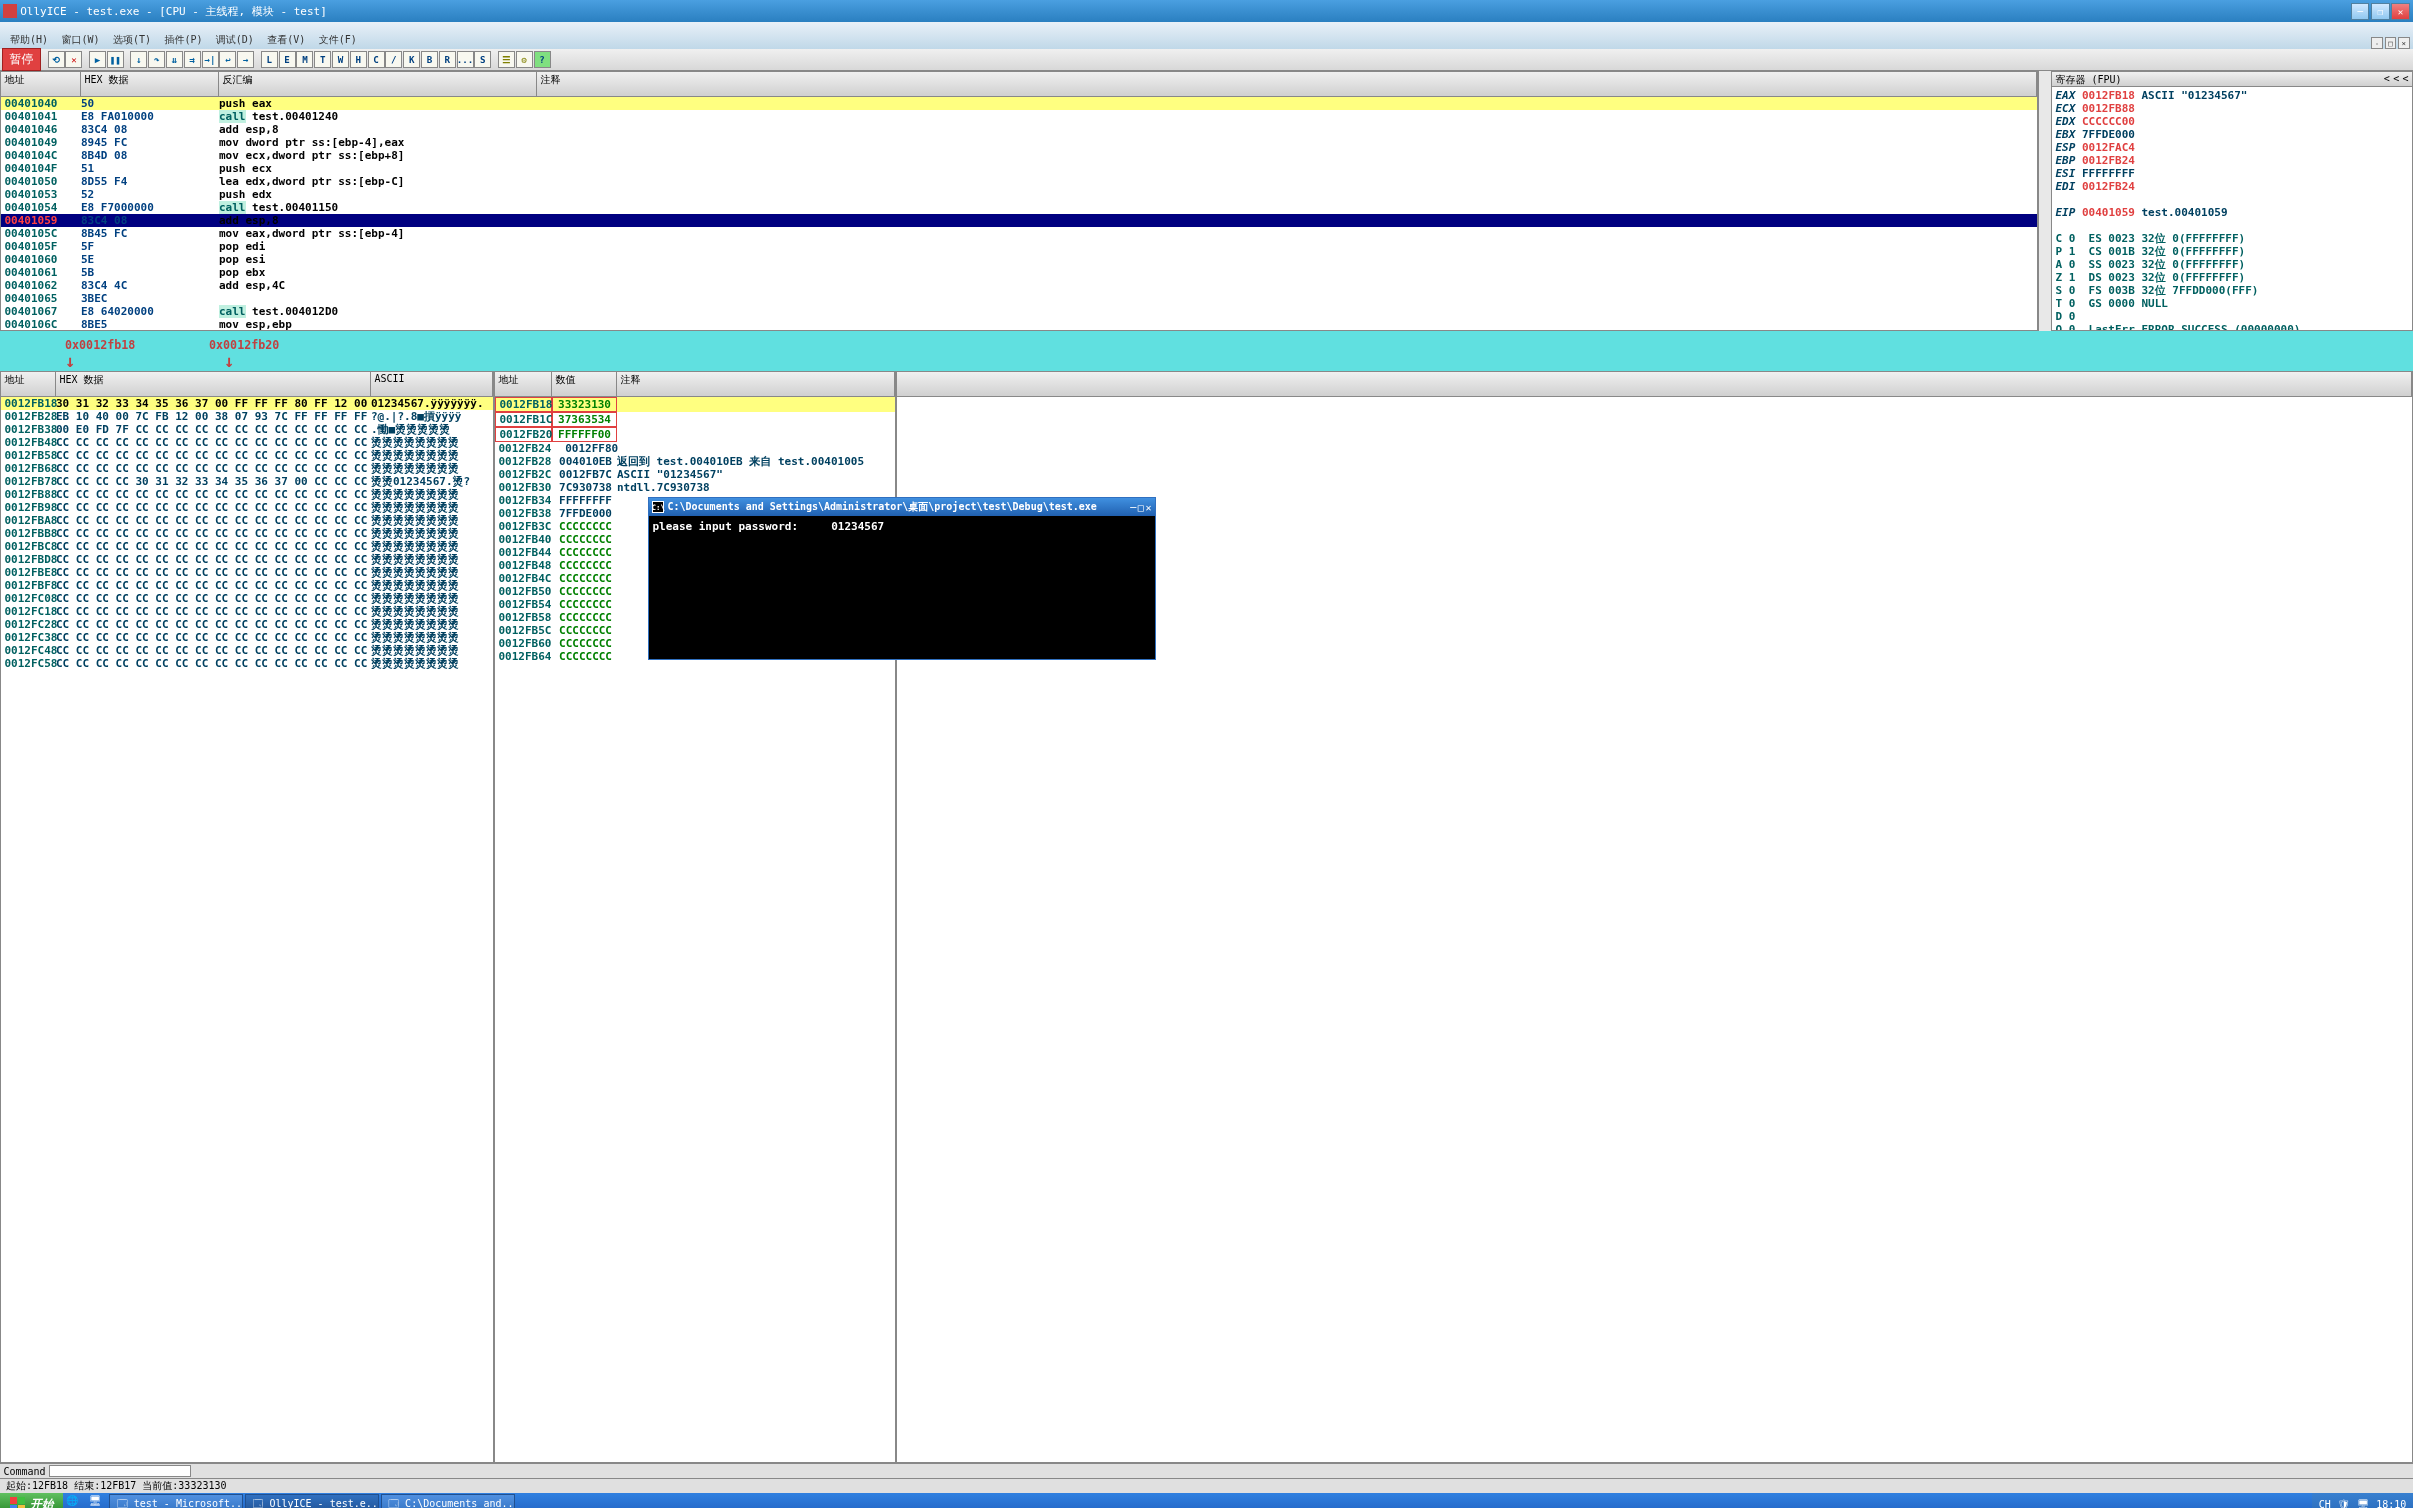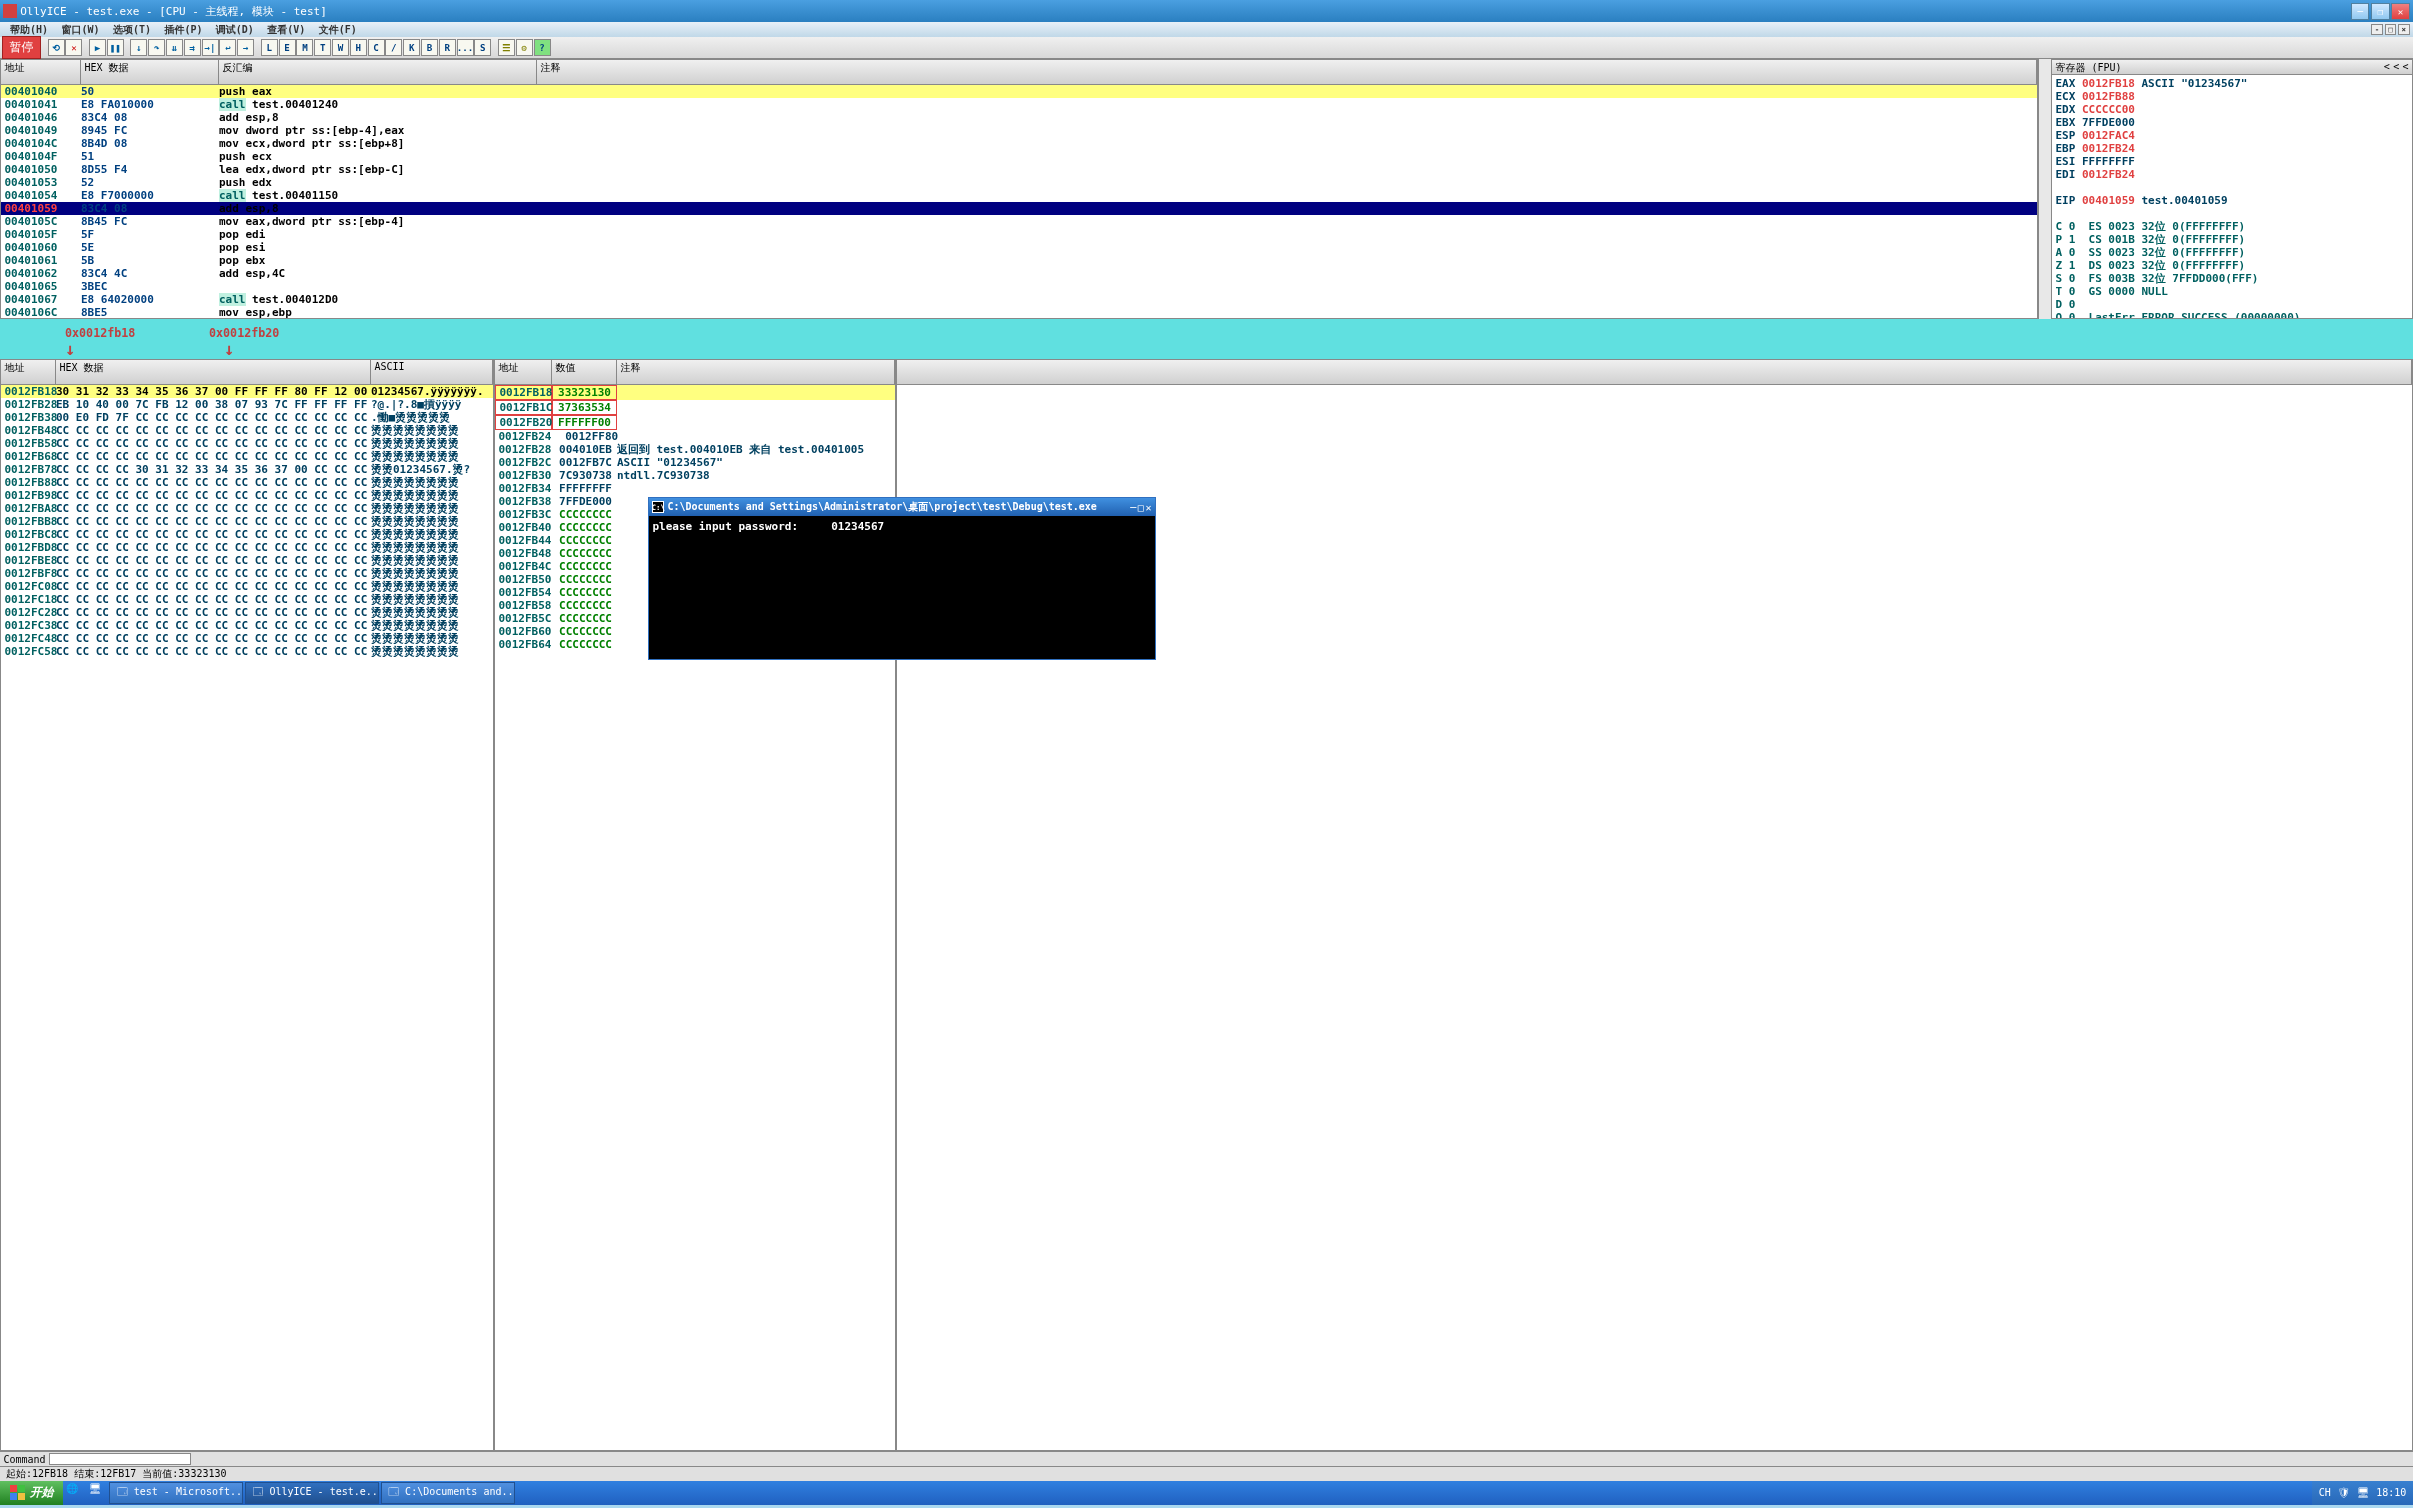--- a/index.html
+++ b/index.html
@@ -3,21 +3,21 @@
 <meta charset="utf-8">
 <style>
 * { margin: 0; padding: 0; box-sizing: border-box; font-family: "Microsoft YaHei", "宋体", monospace; }
 body { background: #aad8f0; overflow: hidden; font-size: 10px; }
 .titlebar { background: linear-gradient(to bottom, #4a9fe0, #2a7fc0); height: 22px; display: flex; align-items: center; padding: 0 3.4px; color: white; font-size: 11px; }
 .titlebar-icon { width: 13.4px; height: 13.4px; background: #d04040; margin-right: 3.4px; }
 .titlebar-text { flex: 1; }
 .win-btns { display: flex; gap: 1.7px; }
 .win-btn { width: 18.4px; height: 17px; background: linear-gradient(#d0e8ff,#90c8f0); border: 0.8px solid #5080a0; display: flex; align-items: center; justify-content: center; font-size: 9.2px; }
 .win-btn.close { background: linear-gradient(#f08080,#e04040); color: white; }
-.menubar { background: linear-gradient(to bottom, #e8f0f8, #c0d8e8); height: 15px; display: flex; align-items: center; padding: 0 3.4px; font-size: 10px; color: #333; font-weight: bold; }
+.menubar { background: linear-gradient(to bottom, #e8f0f8, #c0d8e8); height: 27px; display: flex; align-items: flex-end; padding: 0 3.4px; font-size: 10px; color: #333; }
 .menu-item { padding: 1.7px 6.7px; cursor: pointer; }
 .menu-right { margin-left: auto; display: flex; gap: 1.7px; }
 .menu-smallbtn { width: 11.7px; height: 11.7px; border: 0.8px solid #888; background: #eee; font-size: 7.5px; display: flex; align-items: center; justify-content: center; }
 .toolbar { background: linear-gradient(to bottom, #f0f0f0, #d8d8d8); height: 22px; display: flex; align-items: center; padding: 1.7px; gap: 0.8px; border-bottom: 0.8px solid #888; }
 .pause-btn { background: #e04040; color: white; padding: 1.7px 6.7px; font-size: 12px; border: 0.8px solid #a02020; }
 .tool-sep { width: 5px; }
 .tool-btn { width: 17px; height: 17px; border: 0.8px solid #888; background: #f8f8f0; display: flex; align-items: center; justify-content: center; font-size: 9.2px; font-weight: bold; color: #004080; cursor: pointer; }
 .tool-btn.green { background: #80e080; }
 .tool-btn.arrow { color: #0060a0; }
 .main { display: flex; flex-direction: column; height: calc(100vh - 22px - 18.4px - 22px - 15px - 15px - 23.5px); }
@@ -31,21 +31,21 @@
 .cpu-row.sel { background: #000080; }
 .cpu-row.sel .addr { color: #ff4040; }
 .cpu-row .addr { width: 80px; color: #006060; padding-left: 3.4px; font-weight: bold; }
 .cpu-row .hex { width: 138px; color: #004080; font-weight: bold; }
 .cpu-row .dis { flex: 1; color: #000; font-weight: bold; }
 .cpu-row .dis .kw { color: #006060; background: #c0f0e0; }
 .reg-pane { width: 362px; border: 0.8px solid #888; background: white; display: flex; flex-direction: column; }
 .reg-header { background: linear-gradient(#f0f0f0,#d0d0d0); height: 15px; font-size: 10px; padding: 0.8px 3.4px; border-bottom: 0.8px solid #888; display: flex; }
 .reg-nav { margin-left: auto; display: flex; gap: 3.4px; }
 .reg-body { flex: 1; font-family: "Courier New", monospace; font-size: 11px; line-height: 13px; padding: 1.7px 3.4px; font-weight: bold; overflow: hidden; white-space: pre; }
-.reg-line .reg-name { color: #004060; }
+.reg-line .reg-name { color: #004060; font-style: italic; }
 .reg-line .reg-val { color: #004060; }
 .reg-line .reg-val.red { color: #e04040; }
 .reg-line .reg-str { color: #004060; }
 .mid-bar { height: 40px; background: #60e0e0; position: relative; font-family: "Courier New", monospace; font-size: 11.7px; font-weight: bold; color: #c04040; }
 .mid-label { position: absolute; }
 .mid-arrow { position: absolute; color: #c04040; font-size: 17px; }
 .bottom-panes { display: flex; flex: 1; overflow: hidden; }
 .dump-pane { width: 494px; border: 0.8px solid #888; background: white; display: flex; flex-direction: column; }
 .dump-rows { flex: 1; overflow: hidden; font-family: "Courier New", monospace; font-size: 11px; line-height: 13px; font-weight: bold; }
 .dump-row { display: flex; white-space: pre; }

